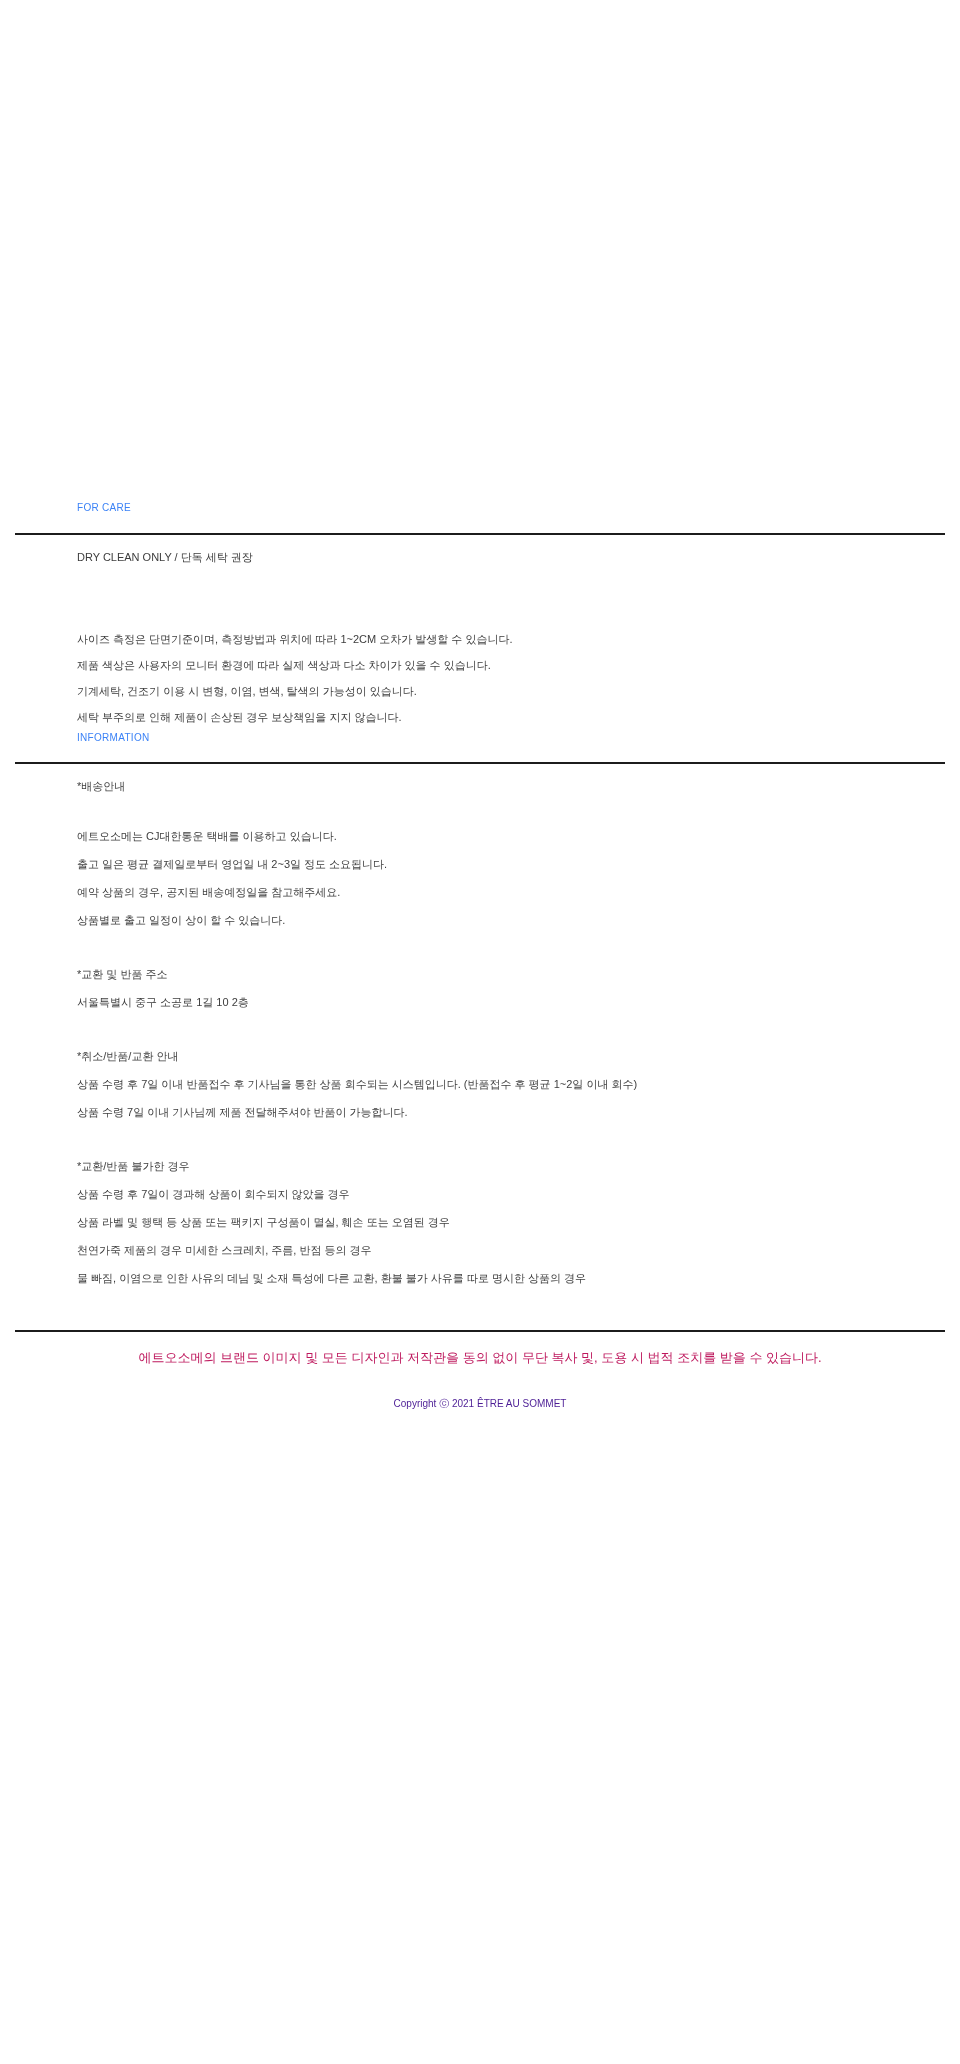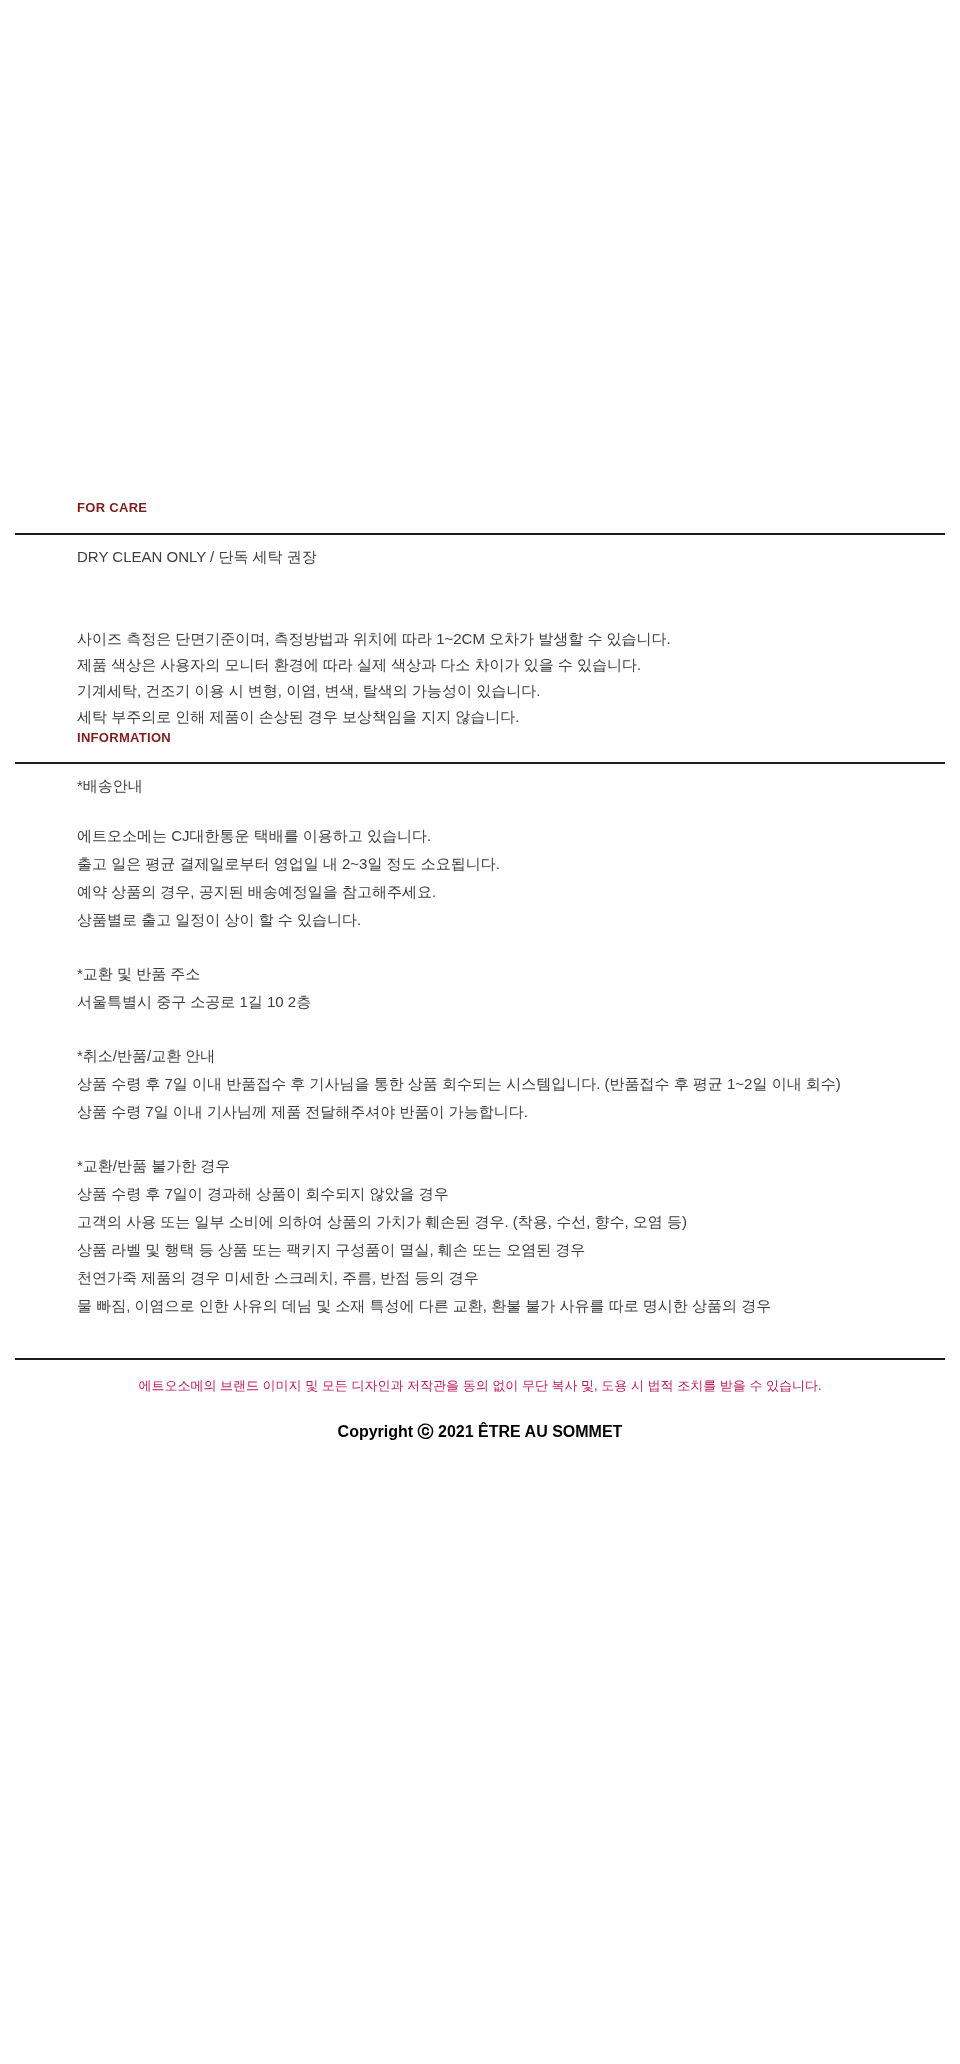--- a/index.html
+++ b/index.html
@@ -12,35 +12,35 @@
     height: 2064px;
     overflow: hidden;
     font-family: "Liberation Sans", "DejaVu Sans", sans-serif;
     color: #3d3d3d;
   }
   .content {
     padding-top: 500px;
   }
   .section-heading {
     margin: 0 0 0 77px;
-    font-size: 13px;
+    font-size: 10px;
     line-height: 16px;
-    font-weight: 700;
-    color: #7f1d1d;
+    font-weight: 400;
+    color: #3b82f6;
     letter-spacing: 0.3px;
   }
   .divider {
     border: 0;
     border-top: 2px solid #1c1c1c;
     margin: 17px 15px 0 15px;
     height: 0;
   }
   .line {
     white-space: nowrap;
-    font-size: 15px;
+    font-size: 11px;
     line-height: 28px;
     color: #3d3d3d;
   }
   .lead {
     margin: 8px 0 0 77px;
   }
   .care-notes {
     margin: 55px 0 0 77px;
   }
   .care-notes .line {
@@ -68,25 +68,24 @@
     margin-top: 12px;
     text-align: center;
     font-size: 13px;
     line-height: 28px;
     color: #be185d;
     white-space: nowrap;
   }
   .copyright {
     margin-top: 22px;
     text-align: center;
-    font-size: 16px;
+    font-size: 10px;
     line-height: 20px;
-    color: #000000;
+    color: #4c1d95;
     white-space: nowrap;
-    font-weight: bold;
   }
 </style>
 </head>
 <body>
 
 <div class="content">
 
   <section>
     <h2 class="section-heading">FOR CARE</h2>
     <hr class="divider">
@@ -119,21 +118,20 @@
 
       <div class="sub">
         <div class="line">*취소/반품/교환 안내</div>
         <div class="line">상품 수령 후 7일 이내 반품접수 후 기사님을 통한 상품 회수되는 시스템입니다. (반품접수 후 평균 1~2일 이내 회수)</div>
         <div class="line">상품 수령 7일 이내 기사님께 제품 전달해주셔야 반품이 가능합니다.</div>
       </div>
 
       <div class="sub">
         <div class="line">*교환/반품 불가한 경우</div>
         <div class="line">상품 수령 후 7일이 경과해 상품이 회수되지 않았을 경우</div>
-        <div class="line">고객의 사용 또는 일부 소비에 의하여 상품의 가치가 훼손된 경우. (착용, 수선, 향수, 오염 등)</div>
         <div class="line">상품 라벨 및 행택 등 상품 또는 팩키지 구성품이 멸실, 훼손 또는 오염된 경우</div>
         <div class="line">천연가죽 제품의 경우 미세한 스크레치, 주름, 반점 등의 경우</div>
         <div class="line">물 빠짐, 이염으로 인한 사유의 데님 및 소재 특성에 다른 교환, 환불 불가 사유를 따로 명시한 상품의 경우</div>
       </div>
 
     </div>
   </section>
 
   <footer>
     <hr class="divider footer-divider">

